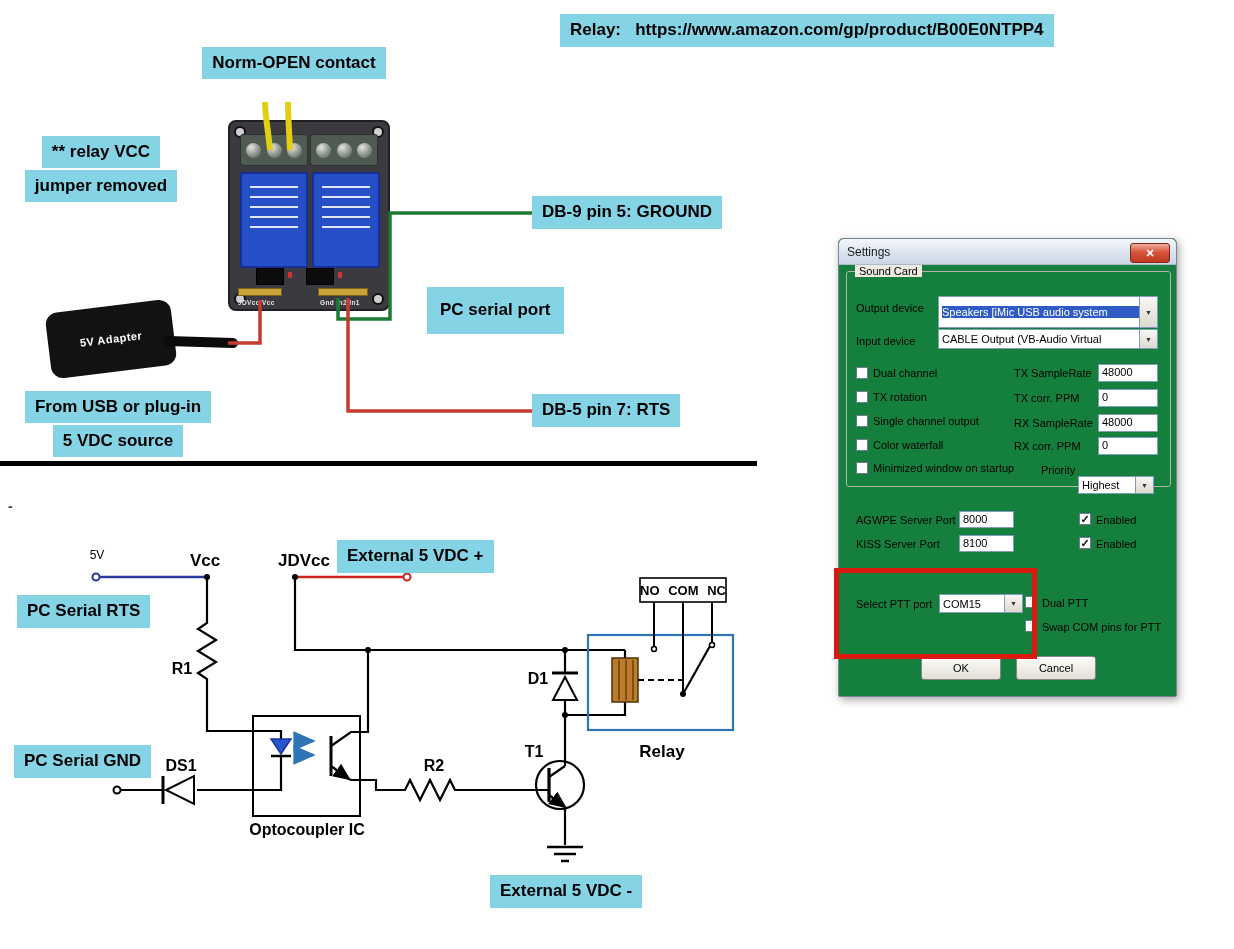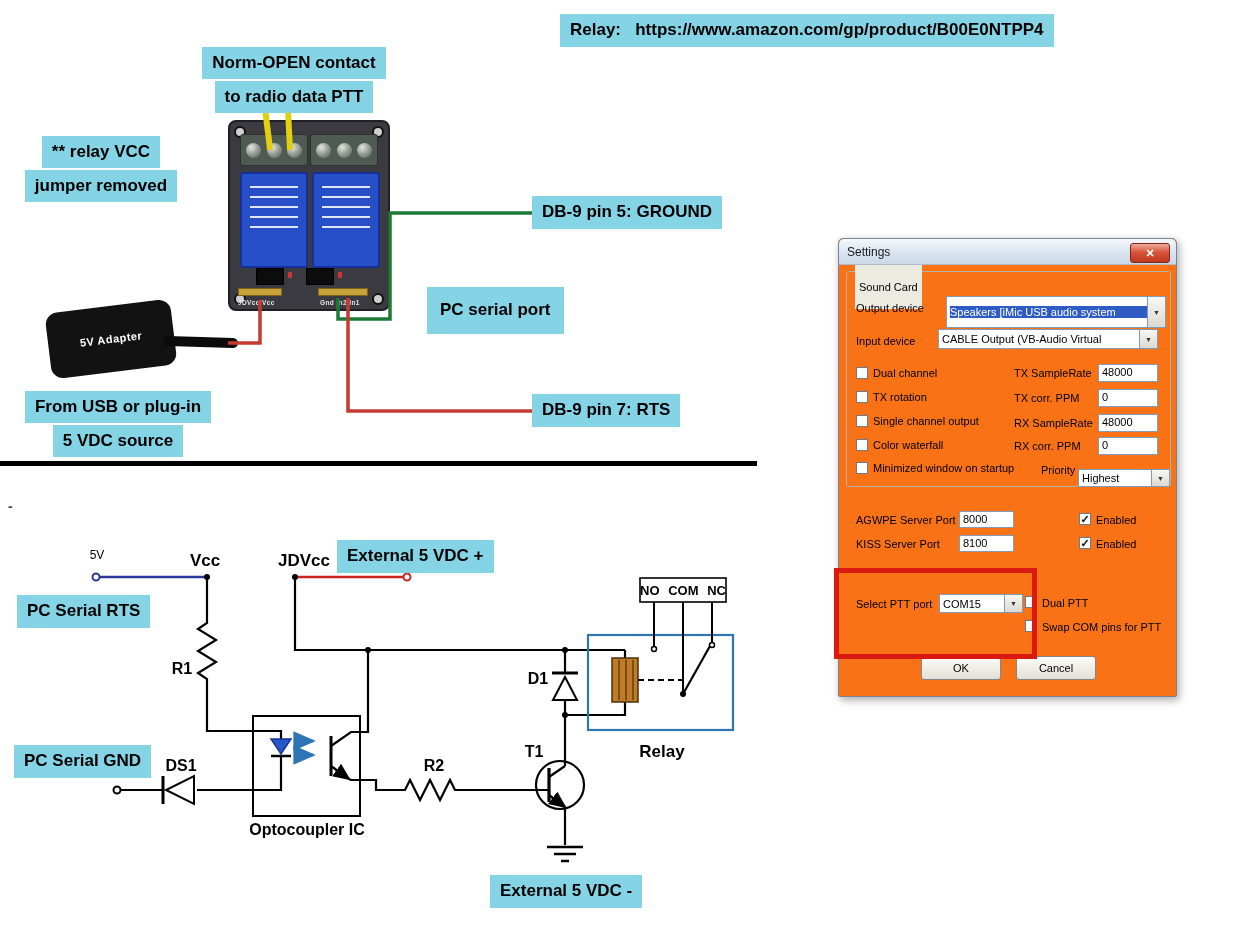--- a/index.html
+++ b/index.html
@@ -29,32 +29,32 @@
                background-size:100% 10px;background-repeat:repeat-y}
   .ic{position:absolute;width:26px;height:15px;background:#0c0c0c;border:1px solid #000}
   .led-dot{position:absolute;width:4px;height:6px;background:#c33}
   .pinhead{position:absolute;bottom:13px;height:6px;background:#caa23a;border:1px solid #7d6416}
   .pinrow{position:absolute;bottom:3px;color:#e8e8e8;font-size:6.5px;font-weight:bold;letter-spacing:.4px;white-space:nowrap}
   .adapter{position:absolute;left:48px;top:306px;width:126px;height:66px;background:#121212;border-radius:12px;
            transform:rotate(-7deg);display:flex;align-items:center;justify-content:center;color:#fff;
            font-size:11px;font-weight:bold;letter-spacing:.5px}
 
   
-  .dialog{position:absolute;left:838px;top:238px;width:337px;height:457px;background:#f97316;
+  .dialog{position:absolute;left:838px;top:238px;width:337px;height:457px;background:#15803d;
           border:1px solid #76839b;border-radius:5px 5px 2px 2px;font-size:11px;
           box-shadow:2px 3px 9px rgba(0,0,0,.35)}
   .titlebar{position:absolute;left:0;top:0;right:0;height:26px;border-radius:5px 5px 0 0;
             background:linear-gradient(#f5f8fc,#dae3ef 55%,#cbd7e7);border-bottom:1px solid #aeb9c9;
             display:flex;align-items:center;padding:0 8px;box-sizing:border-box}
   .title{font-size:12px;color:#1a1a1a}
   .closebtn{position:absolute;right:6px;top:4px;width:38px;height:18px;border-radius:3px;color:#fff;
             background:linear-gradient(#f0ad9c,#d8553c 45%,#bd3a20);border:1px solid #7e2716;
             display:flex;align-items:center;justify-content:center;font-size:11px;font-weight:bold;cursor:pointer}
   .group{position:absolute;border:1px solid #b7b4a4;border-radius:3px}
-  .legend{position:absolute;top:-7px;left:8px;background:#edeae2;padding:16px 4px;font-size:11px;white-space:nowrap}
+  .legend{position:absolute;top:-7px;left:8px;background:#edeae2;padding:0 4px;font-size:11px;white-space:nowrap}
   .dlg-label{position:absolute;white-space:nowrap;font-size:11px}
   .field{position:absolute;background:#fff;border:1px solid #7f9db9;font-size:11px;
          padding:1px 3px;line-height:13px;box-sizing:border-box;overflow:hidden;white-space:nowrap}
   .combo{position:absolute;background:#fff;border:1px solid #7f9db9;display:flex;align-items:center;
          padding-left:3px;font-size:11px;overflow:hidden;box-sizing:border-box;cursor:default}
   .combo .val{flex:1;white-space:nowrap;overflow:hidden}
   .combo .val.sel{background:#2f5bc4;color:#fff}
   .combo .drop{width:17px;align-self:stretch;background:linear-gradient(#f7f7f4,#dcd9cf);
                border-left:1px solid #7f9db9;display:flex;align-items:center;justify-content:center;
                font-size:7px;color:#333;flex:none}
@@ -116,33 +116,32 @@
     <path d="M288,102 C288,116 289,128 290,150"></path>
   </g>
   <path d="M338,298 L338,319 L390,319 L390,213 L533,213" stroke="#1d7a35" stroke-width="3.5" fill="none"></path>
   <path d="M348,298 L348,411 L533,411" stroke="#c53b32" stroke-width="3.5" fill="none"></path>
 </svg>
 
 <div class="cyan" style="left:560px;top:14px;white-space:pre">Relay:   https://www.amazon.com/gp/product/B00E0NTPP4</div>
 
 <div class="stack" style="left:198px;top:47px;width:192px">
   <span class="cyan-line">Norm-OPEN contact</span>
-  <span class="cyan-line">to radio data PTT</span>
 </div>
 
 <div class="stack" style="left:10px;top:136px;width:182px">
   <span class="cyan-line">** relay VCC</span>
   <span class="cyan-line">jumper removed</span>
 </div>
 
 <div class="cyan" style="left:532px;top:196px">DB-9 pin 5: GROUND</div>
 
 <div class="cyan" style="left:427px;top:287px;padding:14px 13px">PC serial port</div>
 
-<div class="cyan" style="left:532px;top:394px">DB-9 pin 7: RTS</div>
+<div class="cyan" style="left:532px;top:394px">DB-5 pin 7: RTS</div>
 
 <div class="stack" style="left:18px;top:391px;width:200px">
   <span class="cyan-line">From USB or plug-in</span>
   <span class="cyan-line">5 VDC source</span>
 </div>
 
 <div class="divider"></div>
 <div class="stray">-</div>
 
 <svg class="abs" style="left:0;top:480px;width:770px;height:469px" viewBox="0 0 770 469" font-family="Liberation Sans, sans-serif">
@@ -270,21 +269,21 @@
     <span class="title">Settings</span>
   </div>
   <div class="closebtn">
     <span>✕</span>
   </div>
 
   <div class="group" style="left:7px;top:32px;width:323px;height:214px">
     <span class="legend">Sound Card</span>
   </div>
   <span class="dlg-label" style="left:17px;top:63px">Output device</span>
-  <div class="combo" style="left:107px;top:57px;width:220px;height:32px">
+  <div class="combo" style="left:99px;top:57px;width:220px;height:32px">
     <span class="val sel">Speakers [iMic USB audio system</span>
     <span class="drop">
         <span>▼</span>
       </span>
   </div>
   <span class="dlg-label" style="left:17px;top:96px">Input device</span>
   <div class="combo" style="left:99px;top:90px;width:220px;height:20px">
     <span class="val">CABLE Output (VB-Audio Virtual</span>
     <span class="drop">
         <span>▼</span>
@@ -305,21 +304,21 @@
   <span class="dlg-label" style="left:175px;top:128px">TX SampleRate</span>
   <span class="field" style="left:259px;top:125px;width:60px;height:18px">48000</span>
   <span class="dlg-label" style="left:175px;top:153px">TX corr. PPM</span>
   <span class="field" style="left:259px;top:150px;width:60px;height:18px">0</span>
   <span class="dlg-label" style="left:175px;top:178px">RX SampleRate</span>
   <span class="field" style="left:259px;top:175px;width:60px;height:18px">48000</span>
   <span class="dlg-label" style="left:175px;top:201px">RX corr. PPM</span>
   <span class="field" style="left:259px;top:198px;width:60px;height:18px">0</span>
 
   <span class="dlg-label" style="left:202px;top:225px">Priority</span>
-  <div class="combo" style="left:239px;top:230px;width:92px;height:18px">
+  <div class="combo" style="left:239px;top:237px;width:76px;height:18px">
     <span class="val">Highest</span>
     <span class="drop">
         <span>▼</span>
       </span>
   </div>
 
   <span class="dlg-label" style="left:17px;top:275px">AGWPE Server Port</span>
   <span class="field" style="left:120px;top:272px;width:55px;height:17px">8000</span>
   <span class="cb" style="left:240px;top:274px">
     <span>✓</span>

